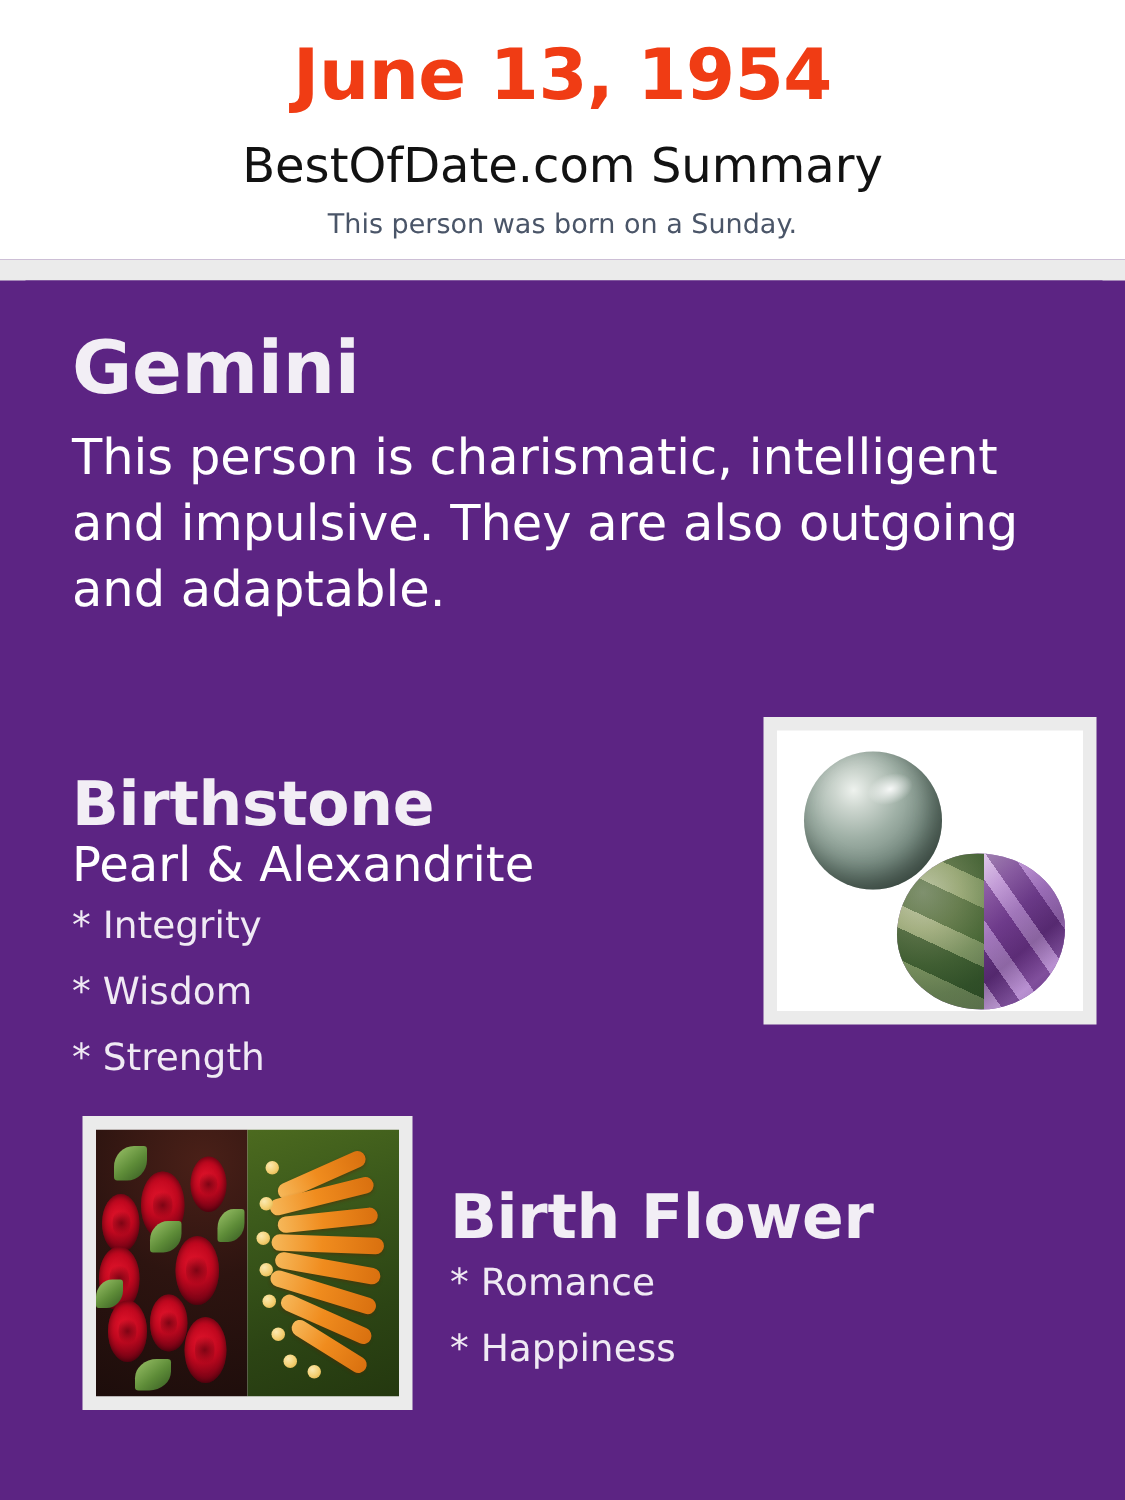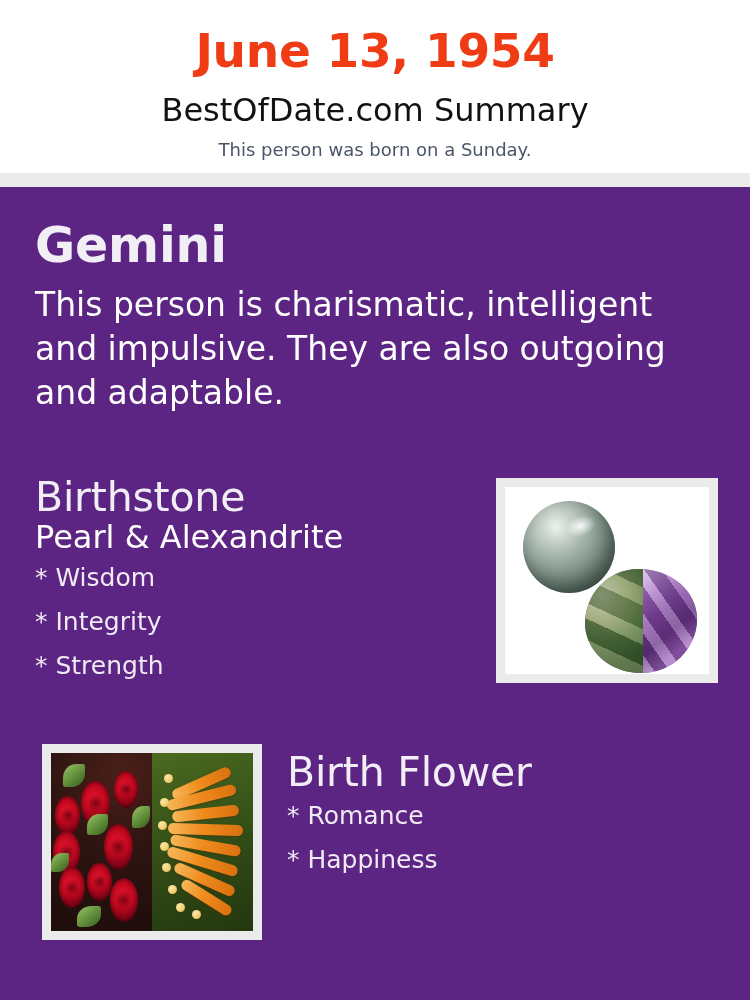--- a/index.html
+++ b/index.html
@@ -61,21 +61,21 @@
     position: absolute;
     top: 173px; left: 0;
     width: 750px;
     height: 14px;
     background: #ebebeb;
   }
 
   
   .body-panel {
     position: absolute;
-    top: 187px; left: 4px;
+    top: 187px; left: 17px;
     width: 718px;
     height: 813px;
     background: #5c2483;
   }
 
   
   .zodiac {
     position: absolute;
     top: 33px; left: 31px;
     width: 690px;
@@ -101,23 +101,24 @@
   
   .birthstone {
     position: absolute;
     top: 288px; left: 31px;
     width: 440px;
   }
 
   .section-title {
     color: #f2eef5;
     font-size: 41px;
-    font-weight: 400;
+    font-weight: 700;
     line-height: 1.08;
     letter-spacing: -0.2px;
+    margin-top: 39px;
   }
 
   .section-subtitle {
     color: #ffffff;
     font-size: 32px;
     font-weight: 400;
     line-height: 1.12;
     margin-top: 1px;
   }
 
@@ -300,22 +301,22 @@
 
     <div class="zodiac">
       <div class="zodiac-name">Gemini</div>
       <div class="zodiac-desc">This person is charismatic, intelligent and impulsive. They are also outgoing and adaptable.</div>
     </div>
 
     <div class="birthstone">
       <div class="section-title">Birthstone</div>
       <div class="section-subtitle">Pearl &amp; Alexandrite</div>
       <div class="trait-list">
+        <div class="trait-item">* Integrity</div>
         <div class="trait-item">* Wisdom</div>
-        <div class="trait-item">* Integrity</div>
         <div class="trait-item">* Strength</div>
       </div>
     </div>
 
     <div class="stone-frame">
       <div class="stone-canvas">
         <div class="pearl"></div>
         <div class="gem">
           <div class="gem-left"></div>
           <div class="gem-right"></div>

